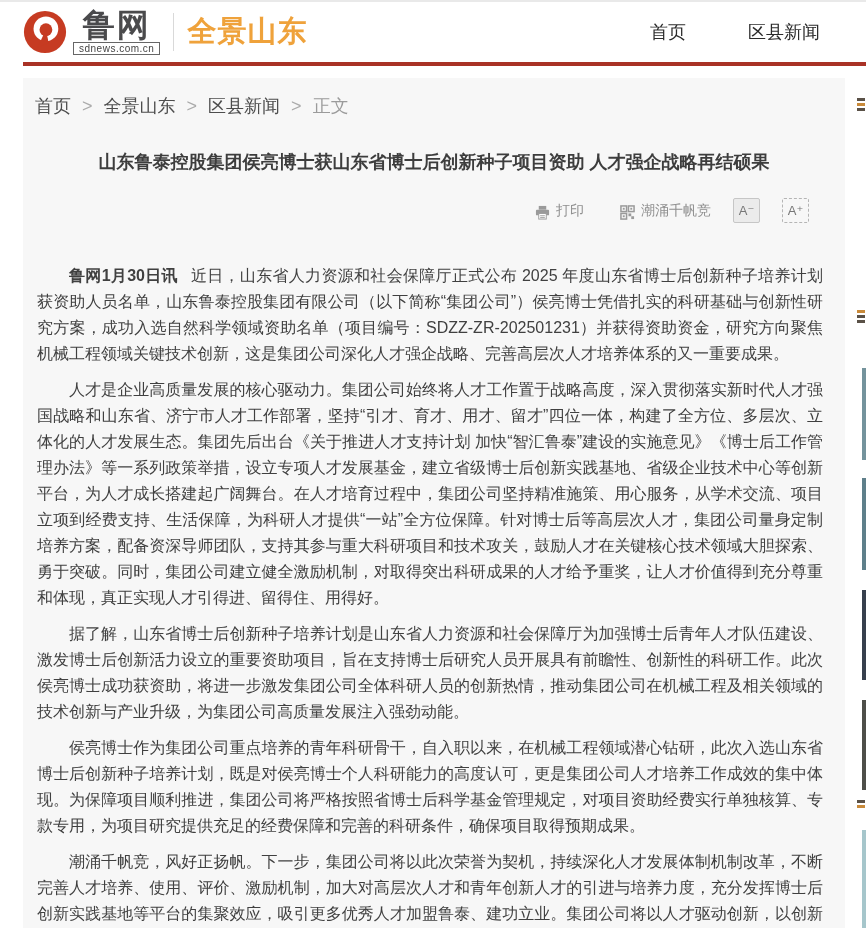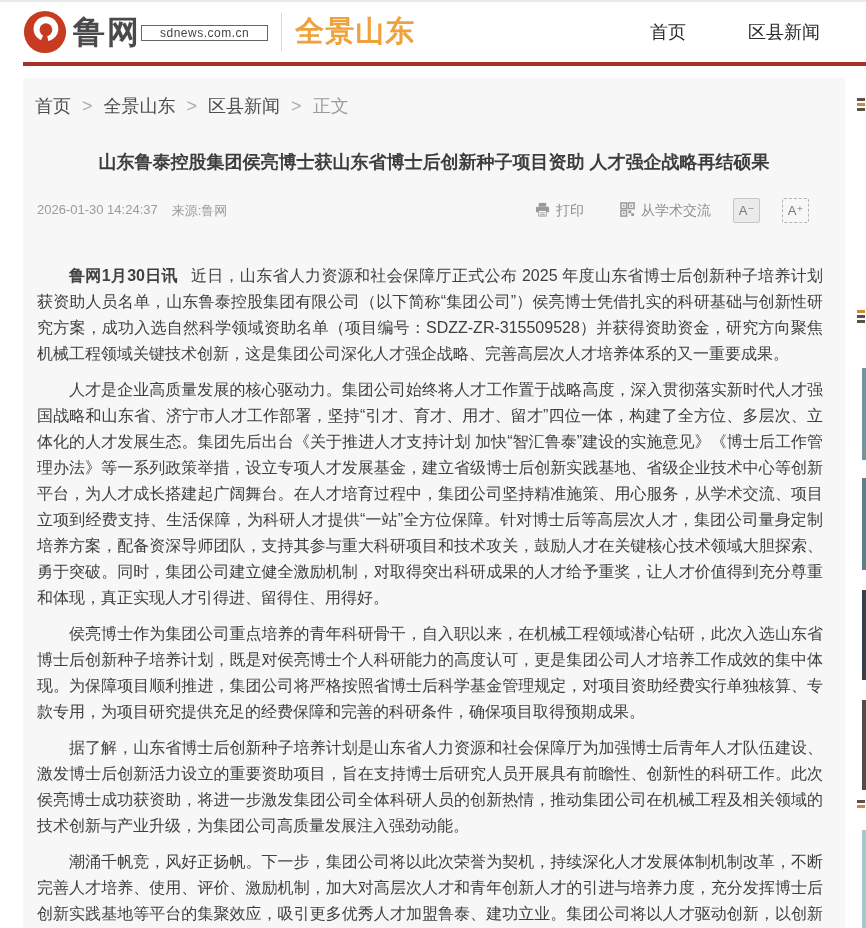--- a/index.html
+++ b/index.html
@@ -6,23 +6,23 @@
   html,body { width:866px; height:928px; overflow:hidden; background:#fff;
     font-family:"Liberation Sans","DejaVu Sans",sans-serif; }
   .page { position:relative; width:866px; height:928px; background:#fff; }
   .top-hairline { height:2px; background:#e9e9e9; width:100%; }
 
   
   .site-header { height:60px; display:flex; align-items:center;
     padding-left:23px; background:#fff; }
   .logo-wrap { display:flex; align-items:center; }
   .logo-mark { width:44px; height:44px; margin-right:6px; }
-  .logo-text-block { display:flex; flex-direction:row; align-items:center; }
+  .logo-text-block { display:flex; flex-direction:column; align-items:center; }
   .site-name { font-size:32px; font-weight:bold; color:#4a4a4c; letter-spacing:2px; line-height:32px; }
-  .site-url { font-size:12px; color:#444; border:1px solid #666; padding:0 18px; margin-top:1px; letter-spacing:.5px; }
+  .site-url { font-size:10px; color:#444; border:1px solid #666; padding:0 5px; margin-top:1px; letter-spacing:.5px; }
   .logo-divider { width:1px; height:38px; background:#d9d9d9; margin:0 13px; }
   .site-section { font-size:29px; font-weight:bold; color:#efa23b; letter-spacing:1px; }
   .top-nav { margin-left:auto; display:flex; gap:62px; padding-right:46px; }
   .top-nav a { font-size:18px; color:#2b2b2b; text-decoration:none; cursor:pointer; }
 
   .red-rule { height:4px; background:#a93226; margin-left:23px; }
 
   
   .content-panel { position:absolute; left:23px; top:78px; width:822px;
     height:850px; background:#f7f7f7; overflow:hidden; }
@@ -32,21 +32,21 @@
   .crumb { cursor:pointer; }
   .crumb-sep { color:#aaa; }
   .crumb-current { color:#9b9b9b; }
 
   .article-title { max-width:742px; margin:26px auto 0; text-align:center;
     font-size:18px; font-weight:bold; color:#3d3d3d; line-height:36px; }
 
   .meta-row { display:flex; align-items:center; margin-top:18px; padding:0 14px; }
   .meta-left { display:flex; gap:14px; font-size:13px; color:#9b9b9b; }
   .meta-right { margin-left:auto; display:flex; align-items:center; gap:10px; padding-right:22px; }
-  .meta-tool { display:flex; align-items:flex-start; gap:6px; font-size:14px; color:#8f8f8f; cursor:pointer; }
+  .meta-tool { display:flex; align-items:flex-end; gap:6px; font-size:14px; color:#8f8f8f; cursor:pointer; }
   .meta-tool + .meta-tool { margin-left:26px; }
   .font-btn { width:27px; height:25px; margin-left:12px; display:flex; align-items:center; justify-content:center;
     font-size:13px; color:#777; border-radius:2px; cursor:pointer; }
   .font-btn.minus { background:#ebebeb; border:1px solid #c6c6c6; }
   .font-btn.plus { background:transparent; border:1px dashed #b5b5b5; }
 
   .article-body { margin-top:40px; padding:0 22px 0 14px; }
   .article-body p { font-size:16px; line-height:26px; color:#404040;
     text-align:justify; text-indent:2em; margin-bottom:10px; }
   .p-lead { font-weight:bold; margin-right:13px; }
@@ -94,24 +94,20 @@
       <span class="crumb">全景山东</span>
       <span class="crumb-sep">&gt;</span>
       <span class="crumb">区县新闻</span>
       <span class="crumb-sep">&gt;</span>
       <span class="crumb-current">正文</span>
     </div>
 
     <h1 class="article-title">山东鲁泰控股集团侯亮博士获山东省博士后创新种子项目资助 人才强企战略再结硕果</h1>
 
     <div class="meta-row">
-      <div class="meta-left">
-        <span>2026-01-30 14:24:37</span>
-        <span>来源:鲁网</span>
-      </div>
       <div class="meta-right">
         <span class="meta-tool">
           <svg width="15" height="15" viewBox="0 0 16 16">
             <rect x="4" y="1" width="8" height="4" fill="#9a9a9a"></rect>
             <rect x="1" y="5" width="14" height="6" rx="1" fill="#9a9a9a"></rect>
             <rect x="4" y="9" width="8" height="6" fill="#fff" stroke="#9a9a9a"></rect>
             <rect x="5.5" y="11" width="5" height="1" fill="#9a9a9a"></rect>
             <rect x="5.5" y="13" width="5" height="1" fill="#9a9a9a"></rect>
           </svg>
           <span>打印</span>
@@ -120,32 +116,32 @@
           <svg width="15" height="15" viewBox="0 0 16 16">
             <rect x="1" y="1" width="6" height="6" fill="none" stroke="#9a9a9a" stroke-width="1.6"></rect>
             <rect x="3" y="3" width="2" height="2" fill="#9a9a9a"></rect>
             <rect x="9" y="1" width="6" height="6" fill="none" stroke="#9a9a9a" stroke-width="1.6"></rect>
             <rect x="11" y="3" width="2" height="2" fill="#9a9a9a"></rect>
             <rect x="1" y="9" width="6" height="6" fill="none" stroke="#9a9a9a" stroke-width="1.6"></rect>
             <rect x="3" y="11" width="2" height="2" fill="#9a9a9a"></rect>
             <rect x="9" y="9" width="3" height="3" fill="#9a9a9a"></rect>
             <rect x="12" y="12" width="3" height="3" fill="#9a9a9a"></rect>
           </svg>
-          <span>从学术交流</span>
+          <span>潮涌千帆竞</span>
         </span>
         <span class="font-btn minus">A⁻</span>
         <span class="font-btn plus">A⁺</span>
       </div>
     </div>
 
     <div class="article-body">
-      <p><span class="p-lead">鲁网1月30日讯</span><span>近日，山东省人力资源和社会保障厅正式公布 2025 年度山东省博士后创新种子培养计划获资助人员名单，山东鲁泰控股集团有限公司（以下简称“集团公司”）侯亮博士凭借扎实的科研基础与创新性研究方案，成功入选自然科学领域资助名单（项目编号：SDZZ-ZR-315509528）并获得资助资金，研究方向聚焦机械工程领域关键技术创新，这是集团公司深化人才强企战略、完善高层次人才培养体系的又一重要成果。</span></p>
+      <p><span class="p-lead">鲁网1月30日讯</span><span>近日，山东省人力资源和社会保障厅正式公布 2025 年度山东省博士后创新种子培养计划获资助人员名单，山东鲁泰控股集团有限公司（以下简称“集团公司”）侯亮博士凭借扎实的科研基础与创新性研究方案，成功入选自然科学领域资助名单（项目编号：SDZZ-ZR-202501231）并获得资助资金，研究方向聚焦机械工程领域关键技术创新，这是集团公司深化人才强企战略、完善高层次人才培养体系的又一重要成果。</span></p>
       <p><span>人才是企业高质量发展的核心驱动力。集团公司始终将人才工作置于战略高度，深入贯彻落实新时代人才强国战略和山东省、济宁市人才工作部署，坚持“引才、育才、用才、留才”四位一体，构建了全方位、多层次、立体化的人才发展生态。集团先后出台《关于推进人才支持计划 加快“智汇鲁泰”建设的实施意见》《博士后工作管理办法》等一系列政策举措，设立专项人才发展基金，建立省级博士后创新实践基地、省级企业技术中心等创新平台，为人才成长搭建起广阔舞台。在人才培育过程中，集团公司坚持精准施策、用心服务，从学术交流、项目立项到经费支持、生活保障，为科研人才提供“一站”全方位保障。针对博士后等高层次人才，集团公司量身定制培养方案，配备资深导师团队，支持其参与重大科研项目和技术攻关，鼓励人才在关键核心技术领域大胆探索、勇于突破。同时，集团公司建立健全激励机制，对取得突出科研成果的人才给予重奖，让人才价值得到充分尊重和体现，真正实现人才引得进、留得住、用得好。</span></p>
+      <p><span>据了解，山东省博士后创新种子培养计划是山东省人力资源和社会保障厅为加强博士后青年人才队伍建设、激发博士后创新活力设立的重要资助项目，旨在支持博士后研究人员开展具有前瞻性、创新性的科研工作。此次侯亮博士成功获资助，将进一步激发集团公司全体科研人员的创新热情，推动集团公司在机械工程及相关领域的技术创新与产业升级，为集团公司高质量发展注入强劲动能。</span></p>
       <p><span>侯亮博士作为集团公司重点培养的青年科研骨干，自入职以来，在机械工程领域潜心钻研，此次入选山东省博士后创新种子培养计划，既是对侯亮博士个人科研能力的高度认可，更是集团公司人才培养工作成效的集中体现。为保障项目顺利推进，集团公司将严格按照省博士后科学基金管理规定，对项目资助经费实行单独核算、专款专用，为项目研究提供充足的经费保障和完善的科研条件，确保项目取得预期成果。</span></p>
-      <p><span>据了解，山东省博士后创新种子培养计划是山东省人力资源和社会保障厅为加强博士后青年人才队伍建设、激发博士后创新活力设立的重要资助项目，旨在支持博士后研究人员开展具有前瞻性、创新性的科研工作。此次侯亮博士成功获资助，将进一步激发集团公司全体科研人员的创新热情，推动集团公司在机械工程及相关领域的技术创新与产业升级，为集团公司高质量发展注入强劲动能。</span></p>
       <p><span>潮涌千帆竞，风好正扬帆。下一步，集团公司将以此次荣誉为契机，持续深化人才发展体制机制改革，不断完善人才培养、使用、评价、激励机制，加大对高层次人才和青年创新人才的引进与培养力度，充分发挥博士后创新实践基地等平台的集聚效应，吸引更多优秀人才加盟鲁泰、建功立业。集团公司将以人才驱动创新，以创新引领发展，为推动一流企业建设、服务地方经济社会高质量发展贡献更大力量。（通讯员 朱海娟 王建平）</span></p>
     </div>
   </div>
 
   <div class="right-rail">
     <div class="rail-frag" style="top:20px;">
         <i></i>
         <i class="orange"></i>
         <i></i>
       </div>

